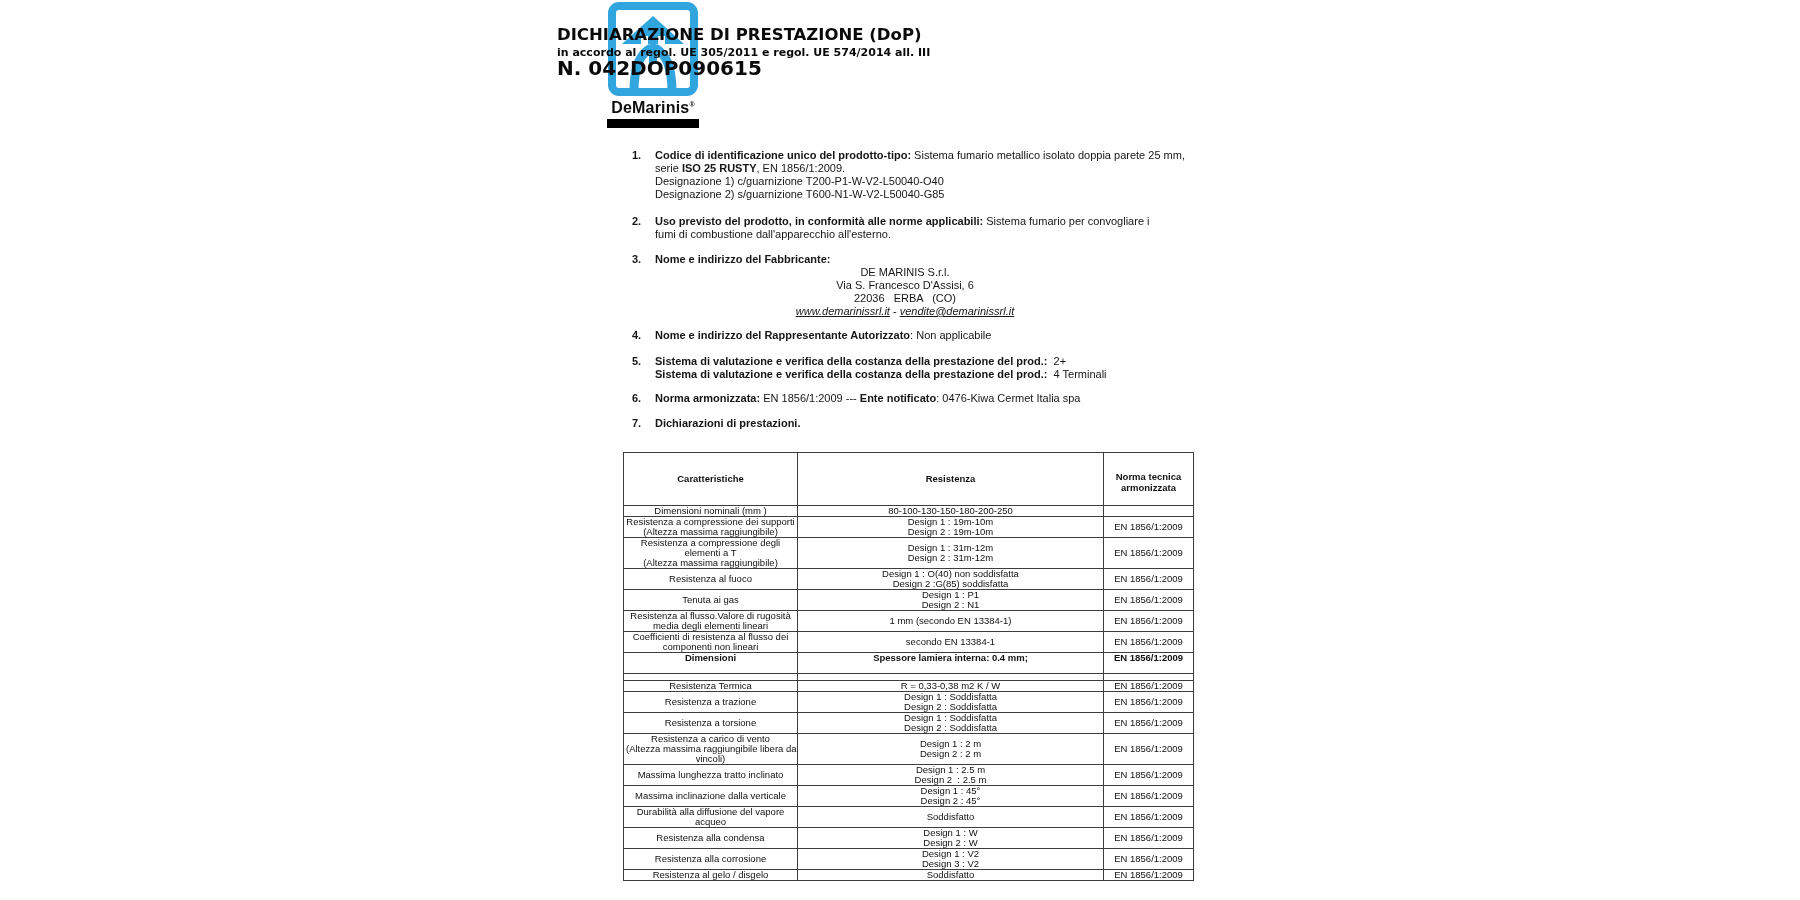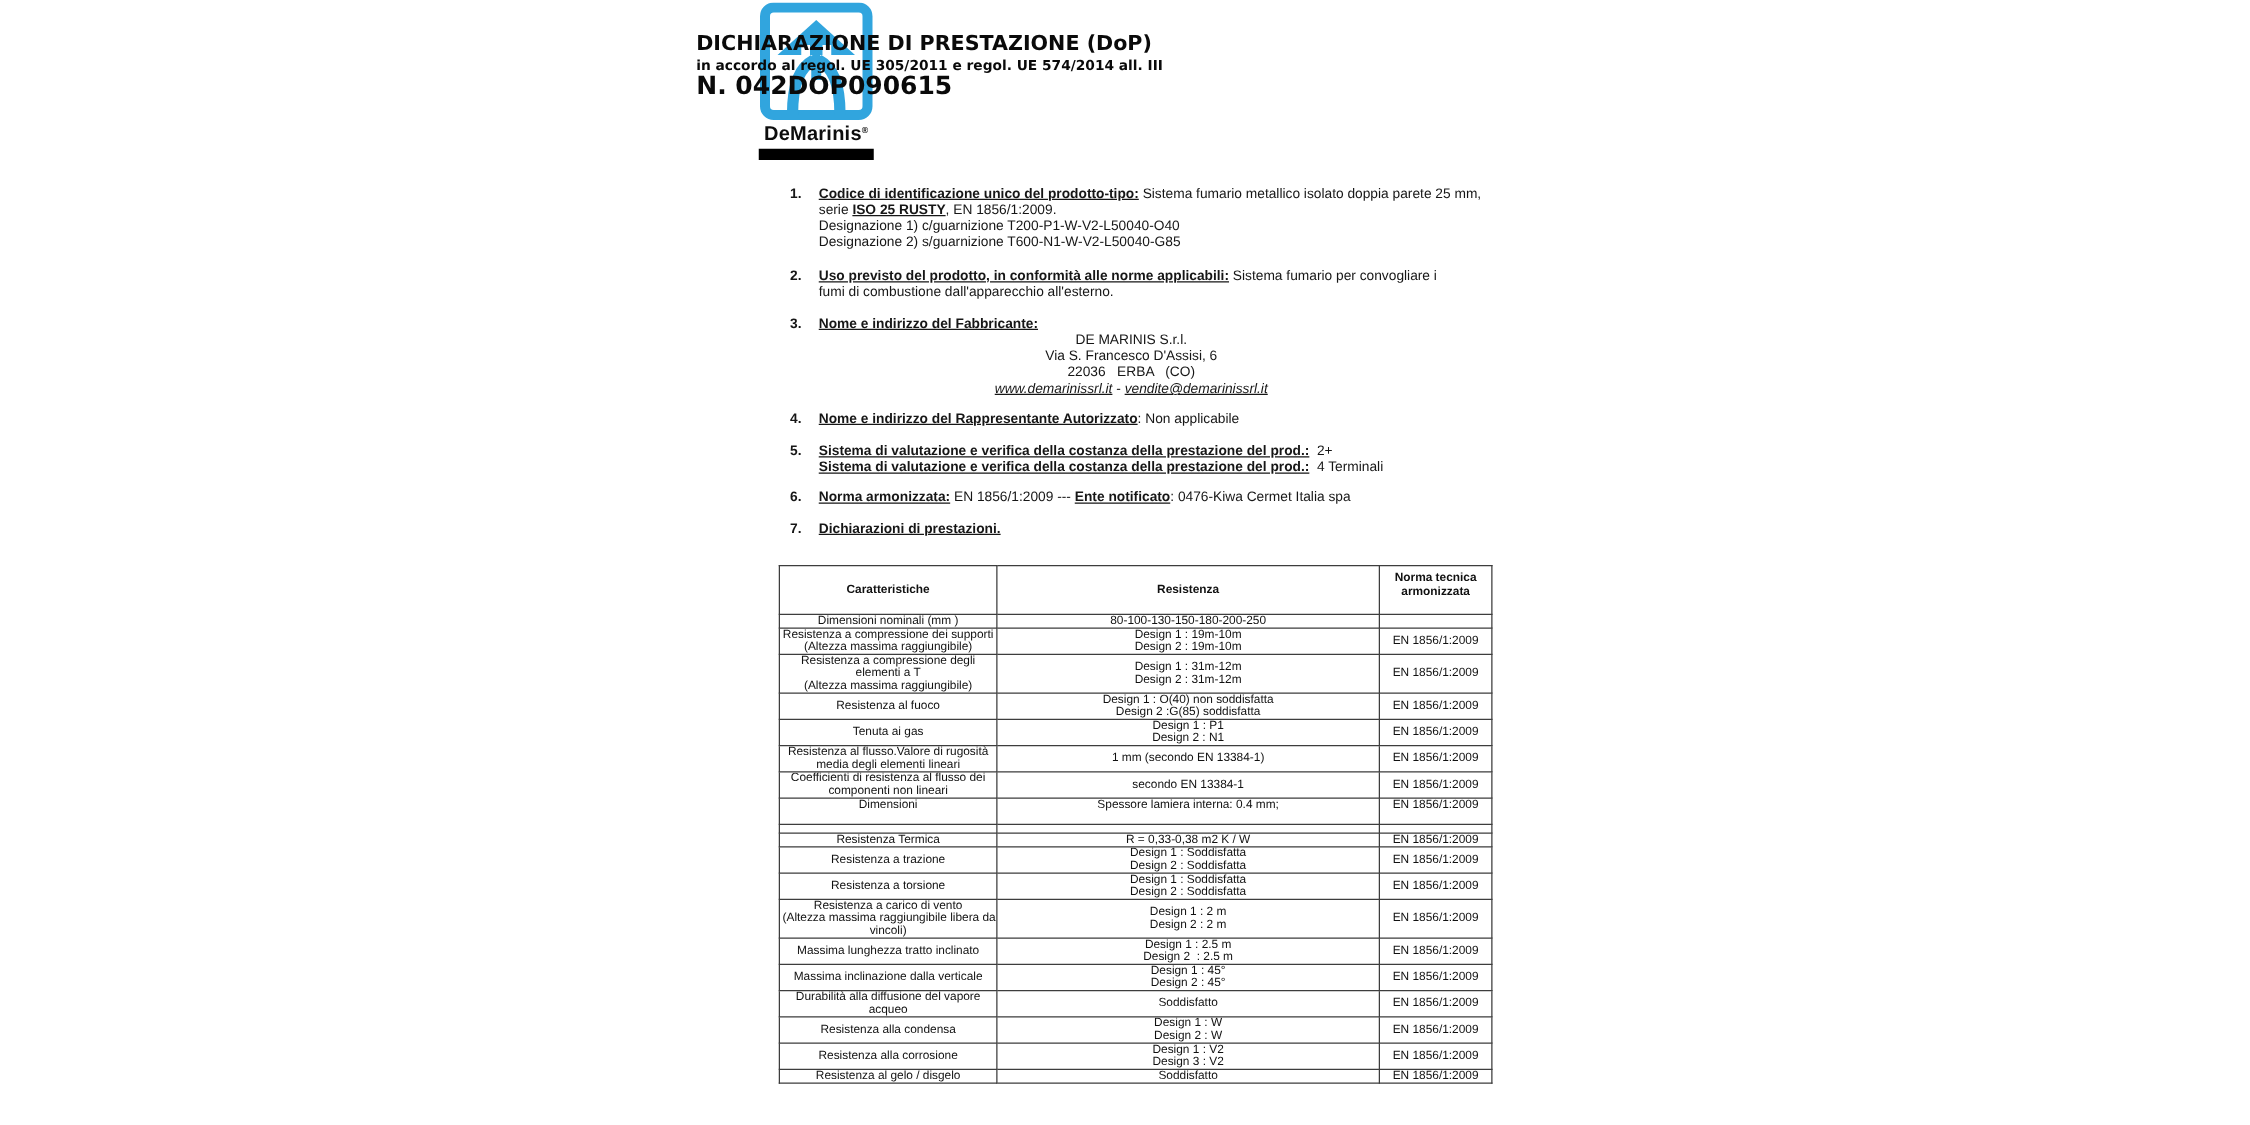--- a/index.html
+++ b/index.html
@@ -22,33 +22,33 @@
   #doc-number{font-size:20px;line-height:17px;}
 
   
   #items-list{position:absolute;left:632px;top:149px;width:566px;font-size:11px;line-height:13px;}
   .item{display:flex;}
   .item-num{flex:0 0 23px;width:23px;font-weight:bold;}
   .item-body{flex:1 1 auto;}
   .item-line{min-height:13px;}
   .item-line.center{text-align:center;width:500px;}
   .seg{white-space:pre;}
-  .b{font-weight:bold;text-decoration:underline;}
+  .b{font-weight:bold;}
   .u{text-decoration:underline;font-style:italic;}
 
   
   #dop-table{position:absolute;left:623px;top:452px;width:570px;border-collapse:collapse;
              table-layout:fixed;font-size:9.5px;color:#111;}
   #dop-table th,#dop-table td{border:1px solid #3d3d3d;text-align:center;padding:0 2px;overflow:hidden;}
   #dop-table th{font-size:9.5px;height:33px;line-height:10.5px;vertical-align:middle;font-weight:bold;}
-  #dop-table th.norma{vertical-align:top;padding-top:5px;}
+  #dop-table th.norma{vertical-align:top;padding-top:19px;}
   #dop-table td{height:10px;vertical-align:middle;}
   #dop-table td div{line-height:10px;white-space:pre;min-height:10px;}
   #dop-table tr.empty td{height:6px;padding:0;}
-  #dop-table tr.tall td{height:20px;vertical-align:top;}
+  #dop-table tr.tall td{height:20px;vertical-align:top;font-weight:bold;}
 </style>
 </head>
 <body>
 
 <div id="page">
 
   <div id="logo">
     <svg width="92" height="94" viewBox="0 0 92 94">
       <rect x="5" y="4" width="82" height="86" rx="7" fill="none" stroke="#31A5DE" stroke-width="8"></rect>
       <polygon points="46,14 15,42 77,42" fill="#31A5DE"></polygon>

